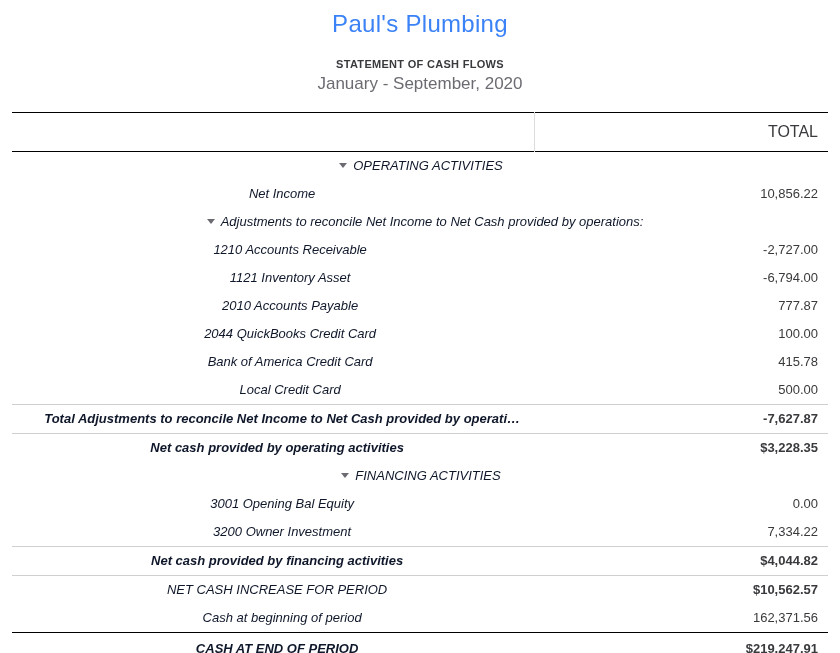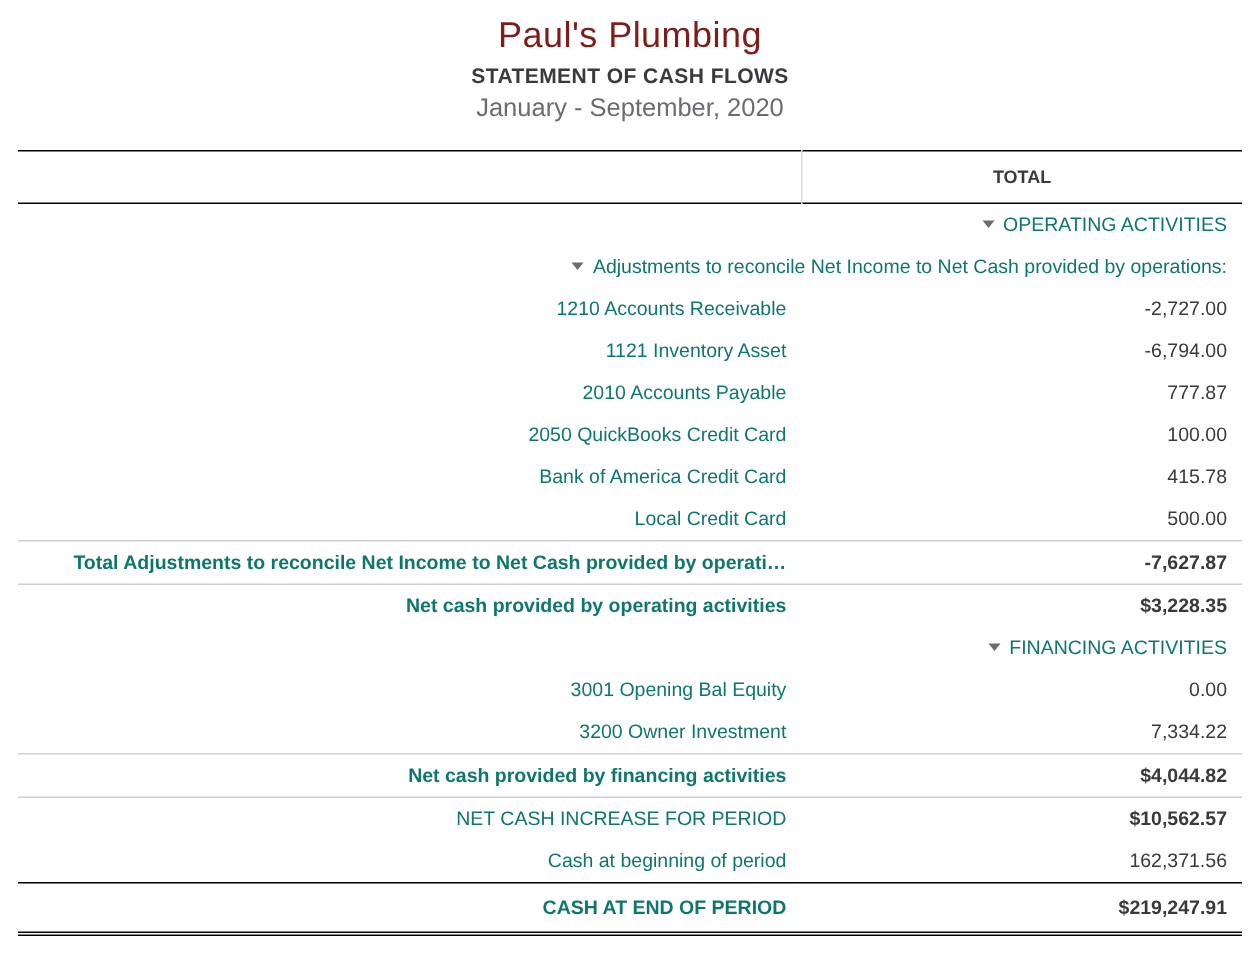--- a/index.html
+++ b/index.html
@@ -9,58 +9,58 @@
       color: #393a3d;
       width: 840px;
       height: 653px;
       padding: 10px 12px;
       font-size: 13px;
     }
     .header { text-align: center; margin-bottom: 18px; }
     .company {
       font-size: 24px;
       font-weight: 300;
-      color: #7f1d1d;
-      margin-bottom: 4px;
+      color: #3b82f6;
+      margin-bottom: 20px;
       letter-spacing: 0.3px;
     }
     .report-title {
-      font-size: 14px;
+      font-size: 11px;
       font-weight: 700;
       color: #393a3d;
       margin-bottom: 4px;
       letter-spacing: 0.3px;
     }
     .period {
       font-size: 17px;
       color: #6b6c72;
     }
     table {
       width: 100%;
       border-collapse: collapse;
       table-layout: fixed;
     }
     thead tr {
       border-top: 1px solid #000;
       border-bottom: 1px solid #000;
     }
     thead th {
       padding: 10px 10px;
-      font-size: 12px;
-      font-weight: 700;
-      text-align: center;
+      font-size: 16px;
+      font-weight: 400;
+      text-align: right;
     }
     thead th.spacer { width: 64%; border-right: 1px solid #dcdcdc; }
     tbody td {
       padding: 5px 10px 5px 10px;
       font-size: 13px;
       line-height: 18px;
       vertical-align: middle;
     }
-    td.label { text-align: right; color: #0f766e; }
+    td.label { text-align: center; color: #0f172a; font-style: italic; }
     td.value { text-align: right; color: #393a3d; white-space: nowrap; }
     .caret {
       display: inline-block;
       width: 0; height: 0;
       border-left: 4px solid transparent;
       border-right: 4px solid transparent;
       border-top: 5px solid #6b6c72;
       margin-right: 6px;
       vertical-align: middle;
       position: relative;
@@ -90,36 +90,40 @@
     <tr>
       <th class="spacer"></th>
       <th>TOTAL</th>
     </tr>
   </thead>
   <tbody>
     <tr>
       <td class="label indent0 section" colspan="2"><span class="caret"></span><span>OPERATING ACTIVITIES</span></td>
     </tr>
     <tr>
+      <td class="label indent1">Net Income</td>
+      <td class="value">10,856.22</td>
+    </tr>
+    <tr>
       <td class="label indent1c" colspan="2"><span class="caret"></span><span>Adjustments to reconcile Net Income to Net Cash provided by operations:</span></td>
     </tr>
     <tr>
       <td class="label indent2">1210 Accounts Receivable</td>
       <td class="value">-2,727.00</td>
     </tr>
     <tr>
       <td class="label indent2">1121 Inventory Asset</td>
       <td class="value">-6,794.00</td>
     </tr>
     <tr>
       <td class="label indent2">2010 Accounts Payable</td>
       <td class="value">777.87</td>
     </tr>
     <tr>
-      <td class="label indent2">2050 QuickBooks Credit Card</td>
+      <td class="label indent2">2044 QuickBooks Credit Card</td>
       <td class="value">100.00</td>
     </tr>
     <tr>
       <td class="label indent2">Bank of America Credit Card</td>
       <td class="value">415.78</td>
     </tr>
     <tr>
       <td class="label indent2">Local Credit Card</td>
       <td class="value">500.00</td>
     </tr>

